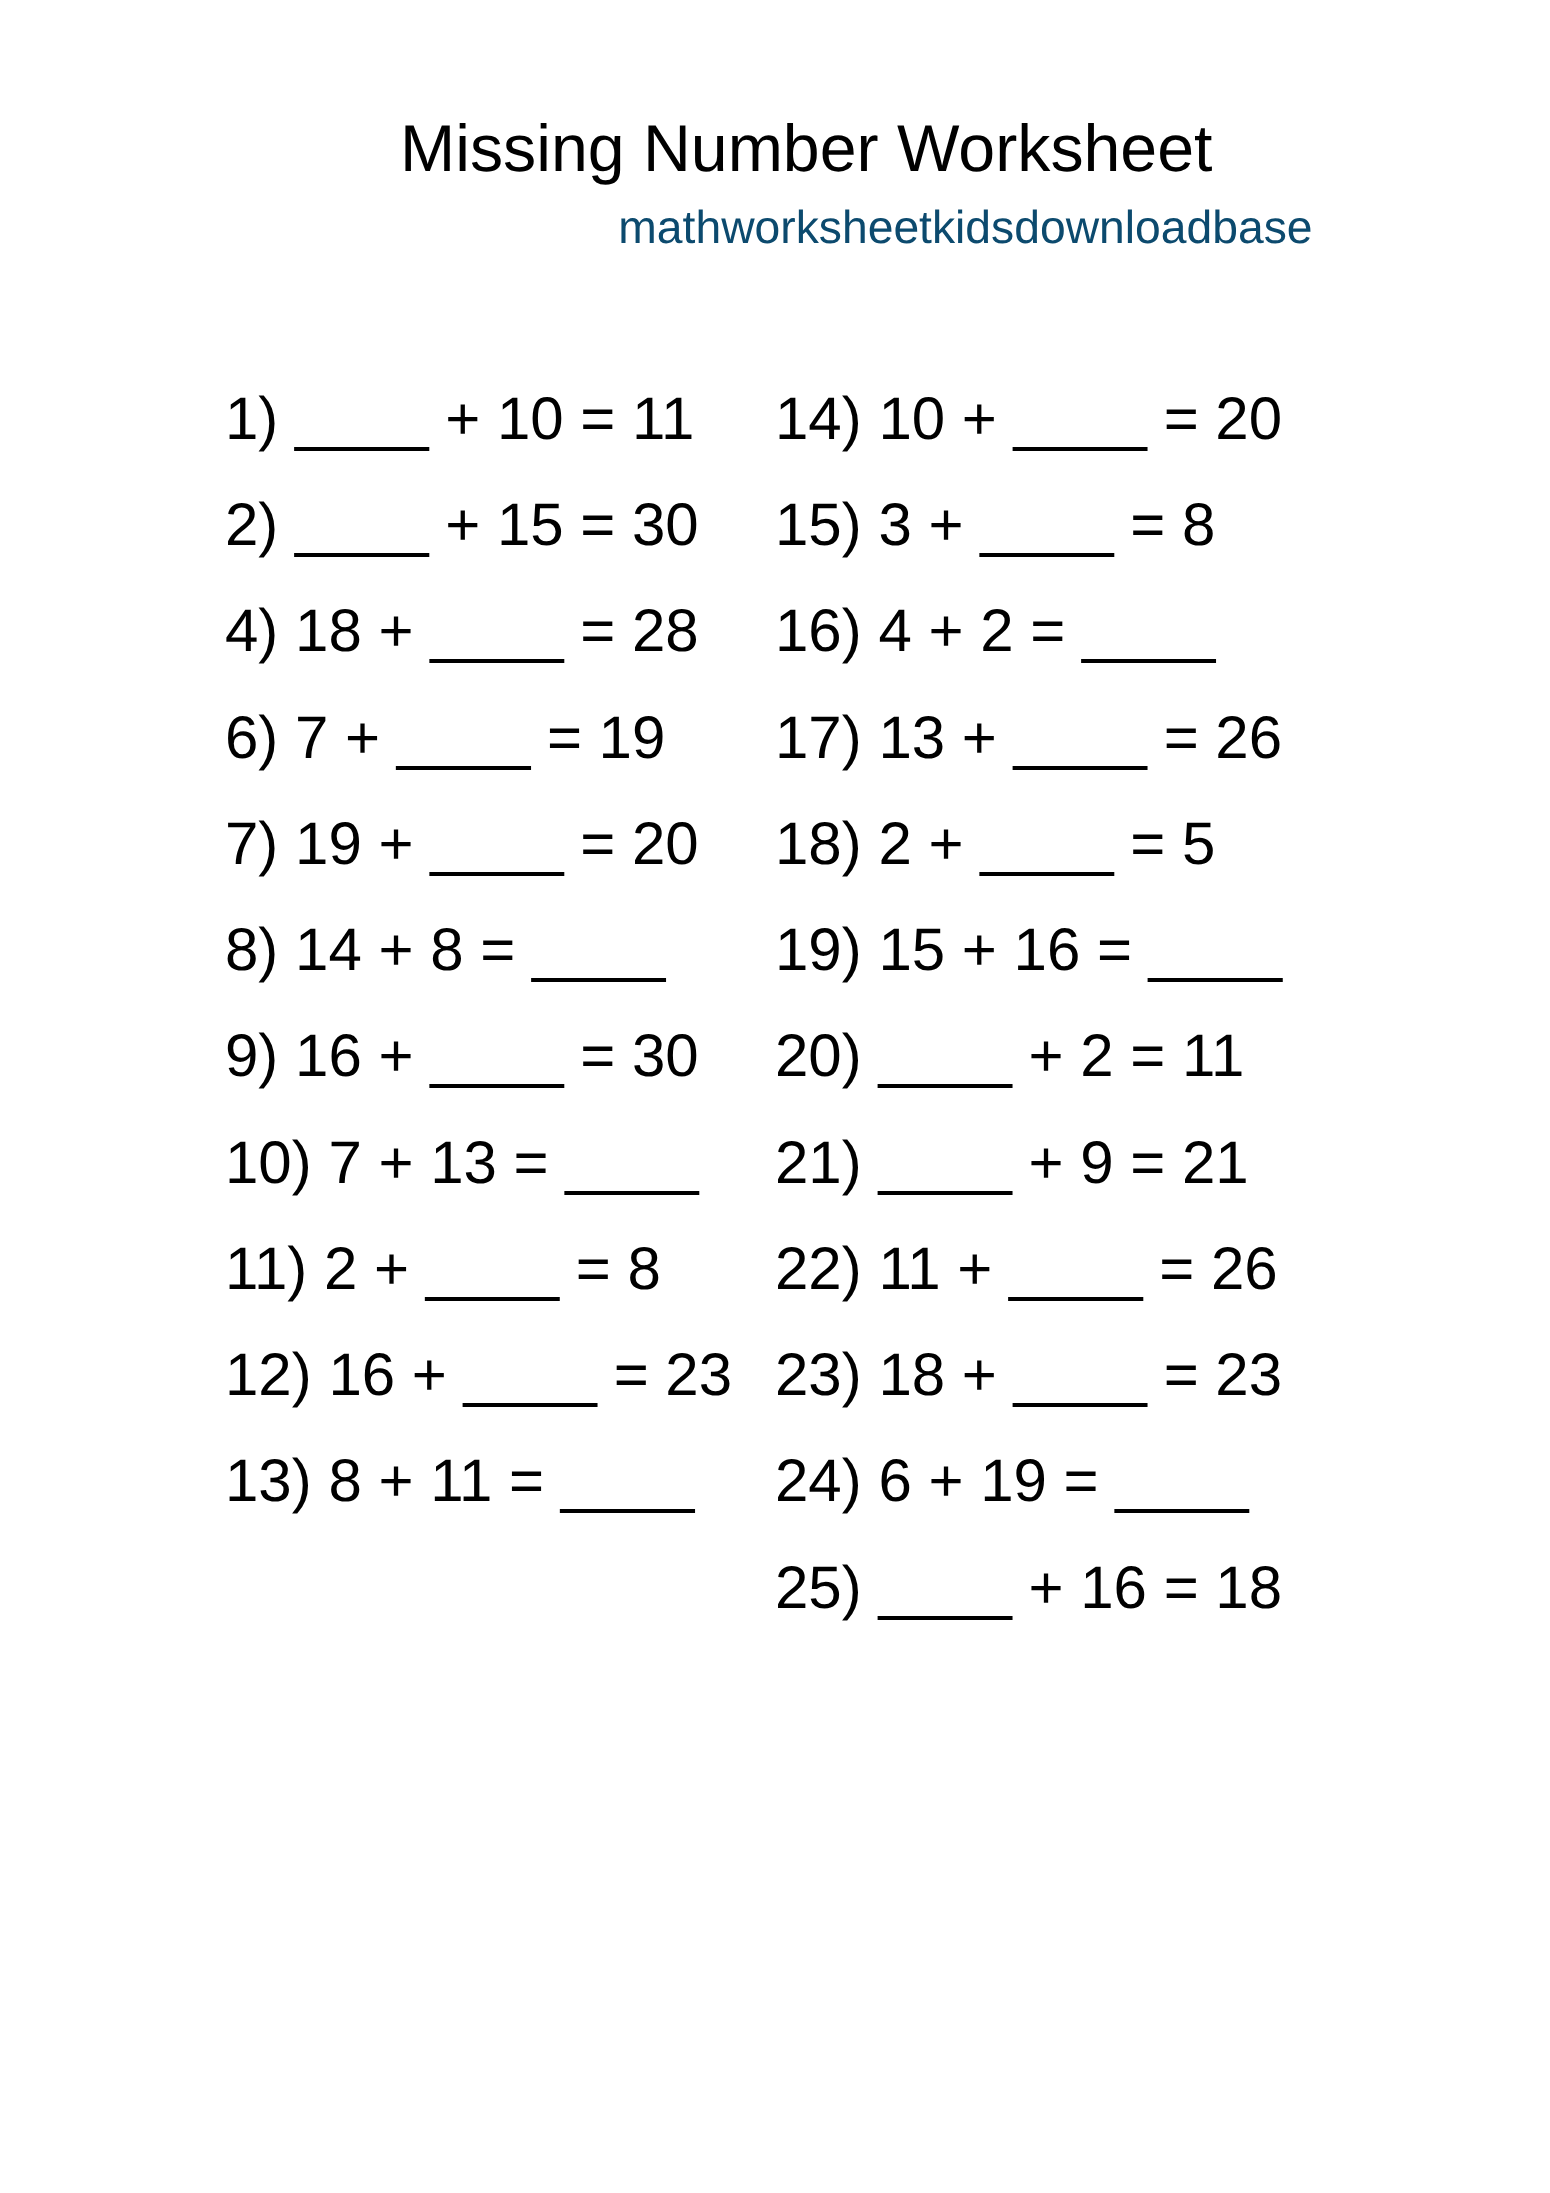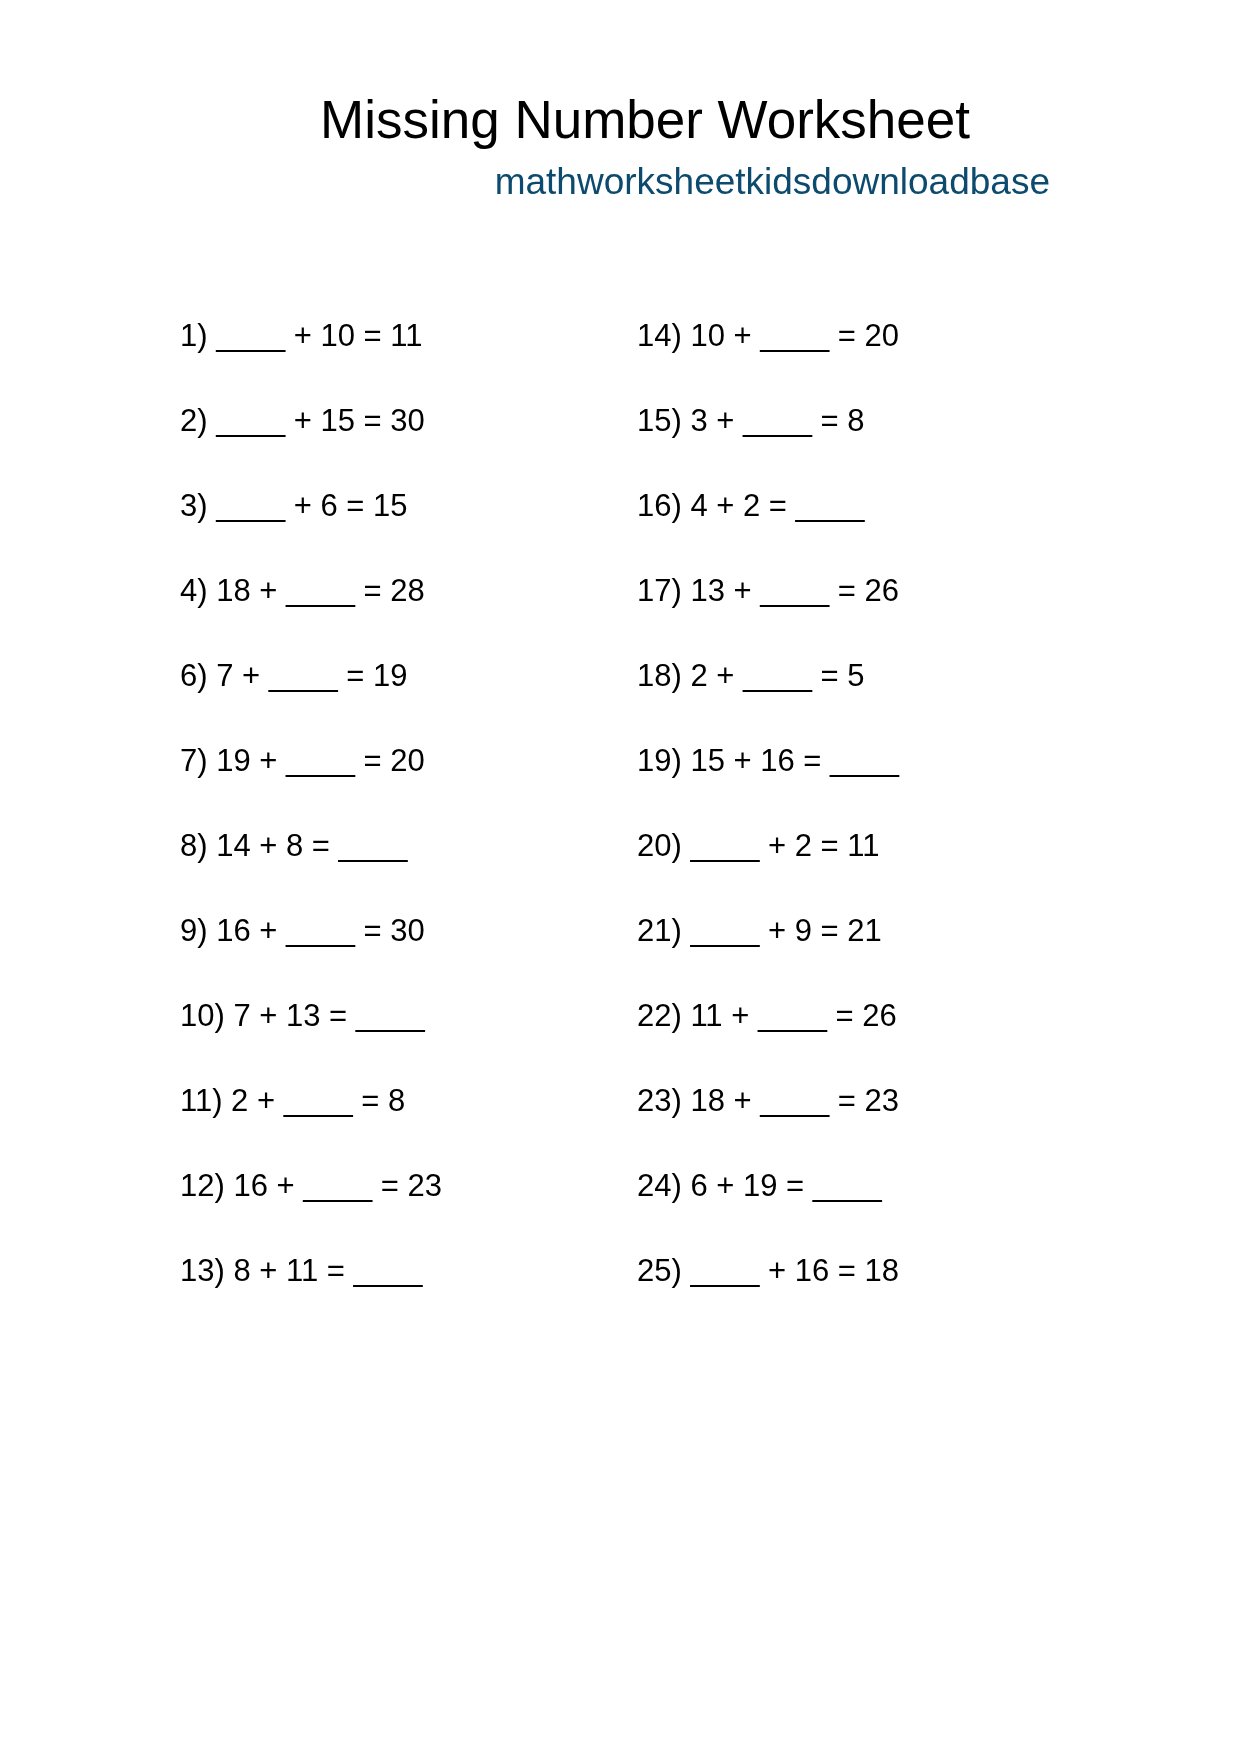--- a/index.html
+++ b/index.html
@@ -33,38 +33,37 @@
       right: 190px;
       font-size: 37px;
       line-height: 44px;
       color: #0c4a6e;
     }
     .column {
       position: absolute;
       top: 312px;
     }
     .col-left { left: 180px; }
-    .col-right { left: 637px; }
+    .col-right { left: 620px; }
     .problem {
       height: 85px;
-      font-size: 31px;
+      font-size: 48px;
       line-height: 48px;
       white-space: pre;
     }
   </style>
 </head>
 <body>
 
 <div class="title">Missing Number Worksheet</div>
 <div class="subtitle">mathworksheetkidsdownloadbase</div>
 
 <div class="column col-left">
   <div class="problem">1) ____ + 10 = 11</div>
   <div class="problem">2) ____ + 15 = 30</div>
-  <div class="problem">3) ____ + 6 = 15</div>
   <div class="problem">4) 18 + ____ = 28</div>
   <div class="problem">6) 7 + ____ = 19</div>
   <div class="problem">7) 19 + ____ = 20</div>
   <div class="problem">8) 14 + 8 = ____</div>
   <div class="problem">9) 16 + ____ = 30</div>
   <div class="problem">10) 7 + 13 = ____</div>
   <div class="problem">11) 2 + ____ = 8</div>
   <div class="problem">12) 16 + ____ = 23</div>
   <div class="problem">13) 8 + 11 = ____</div>
 </div>

